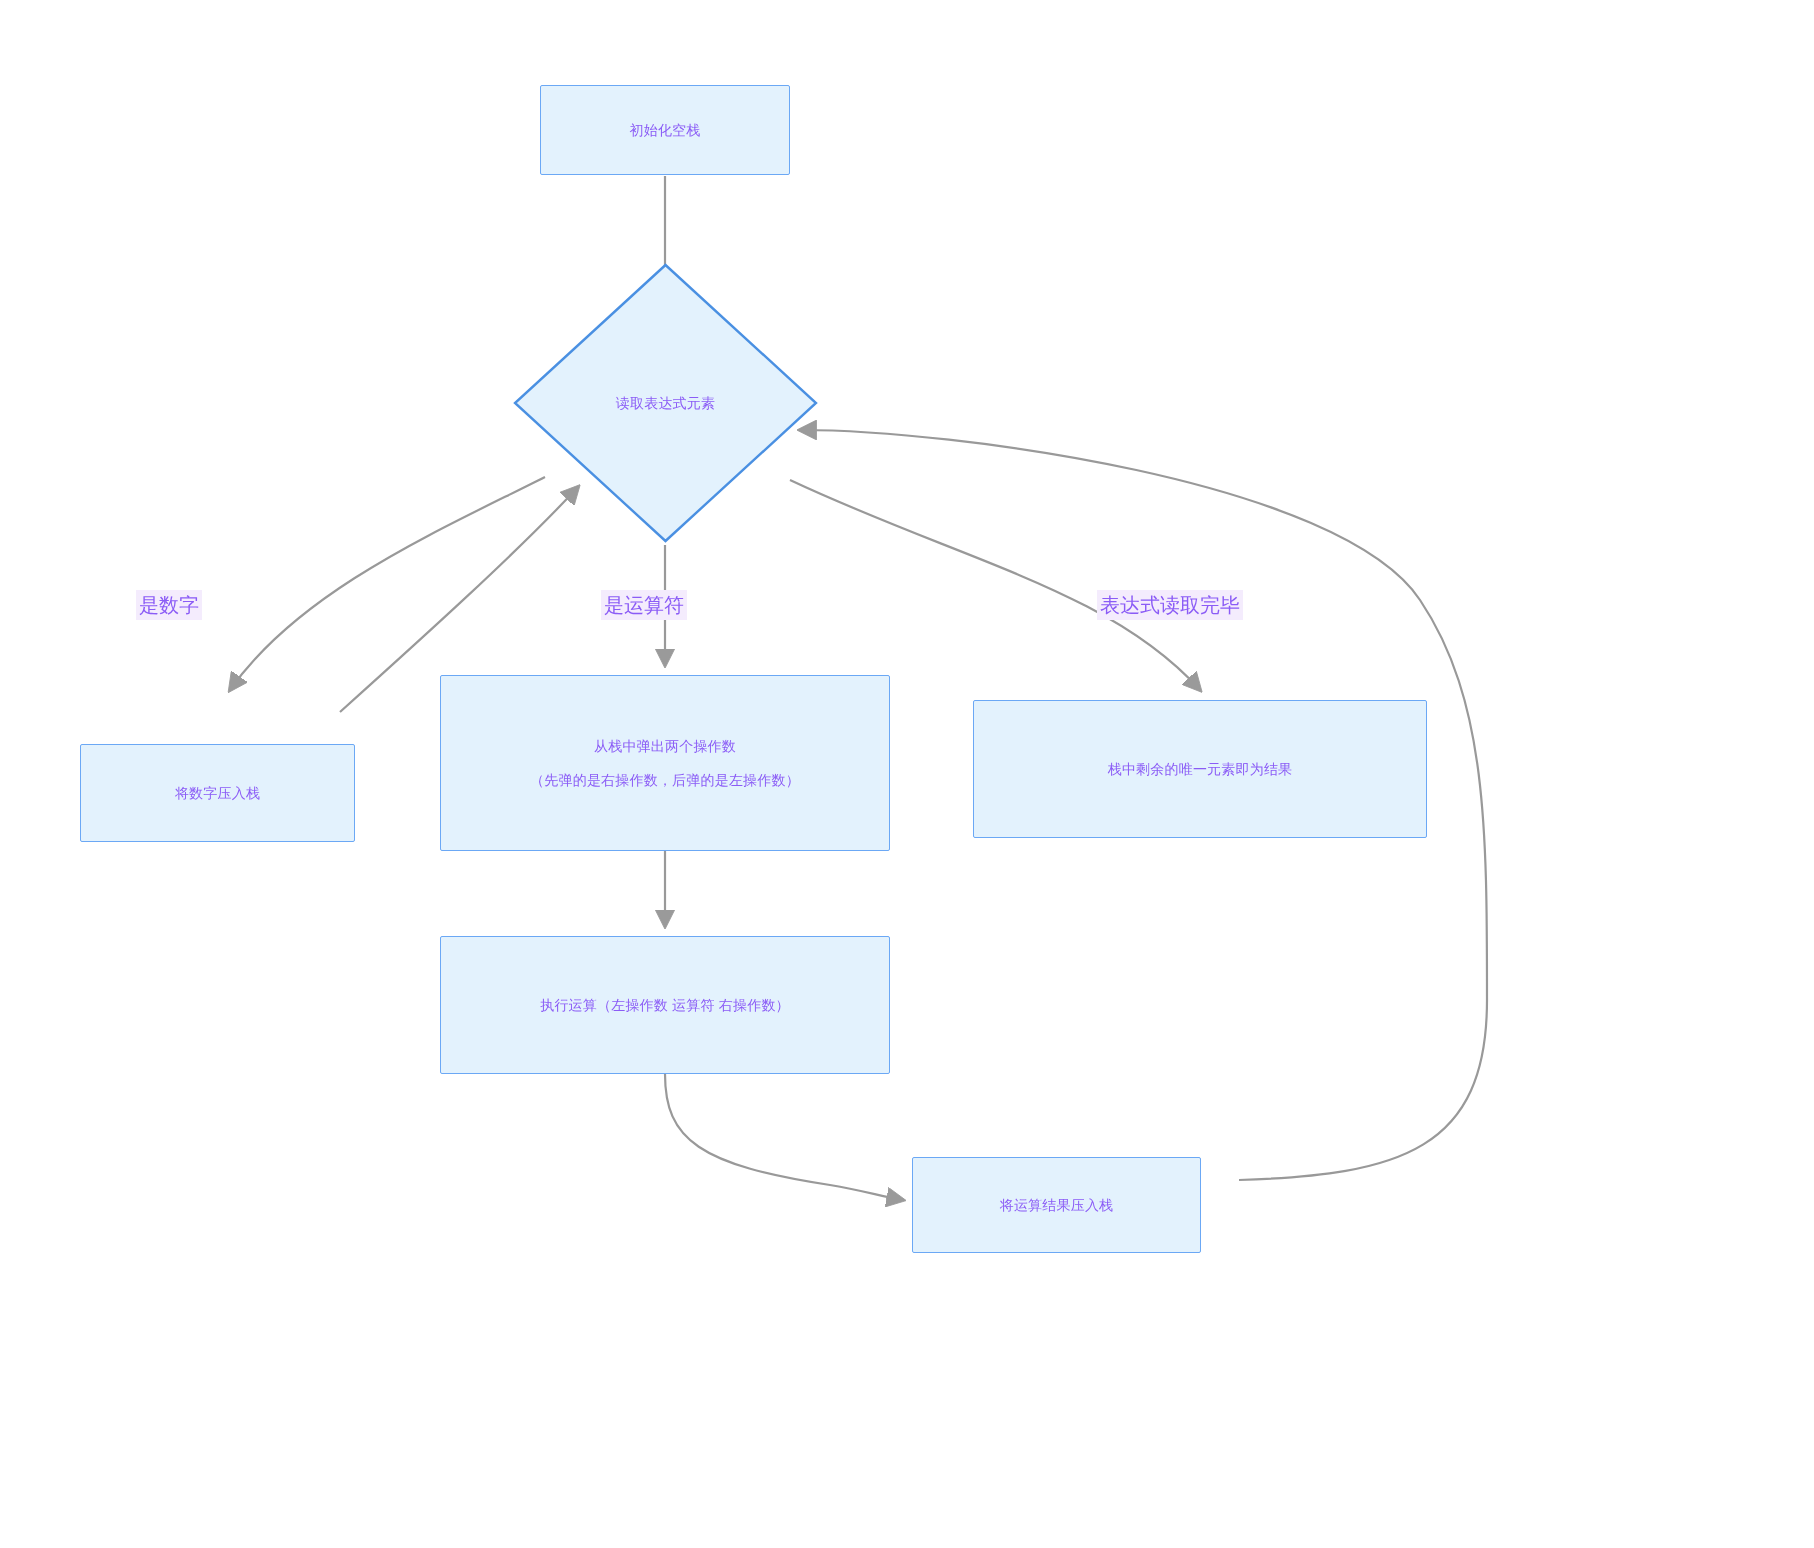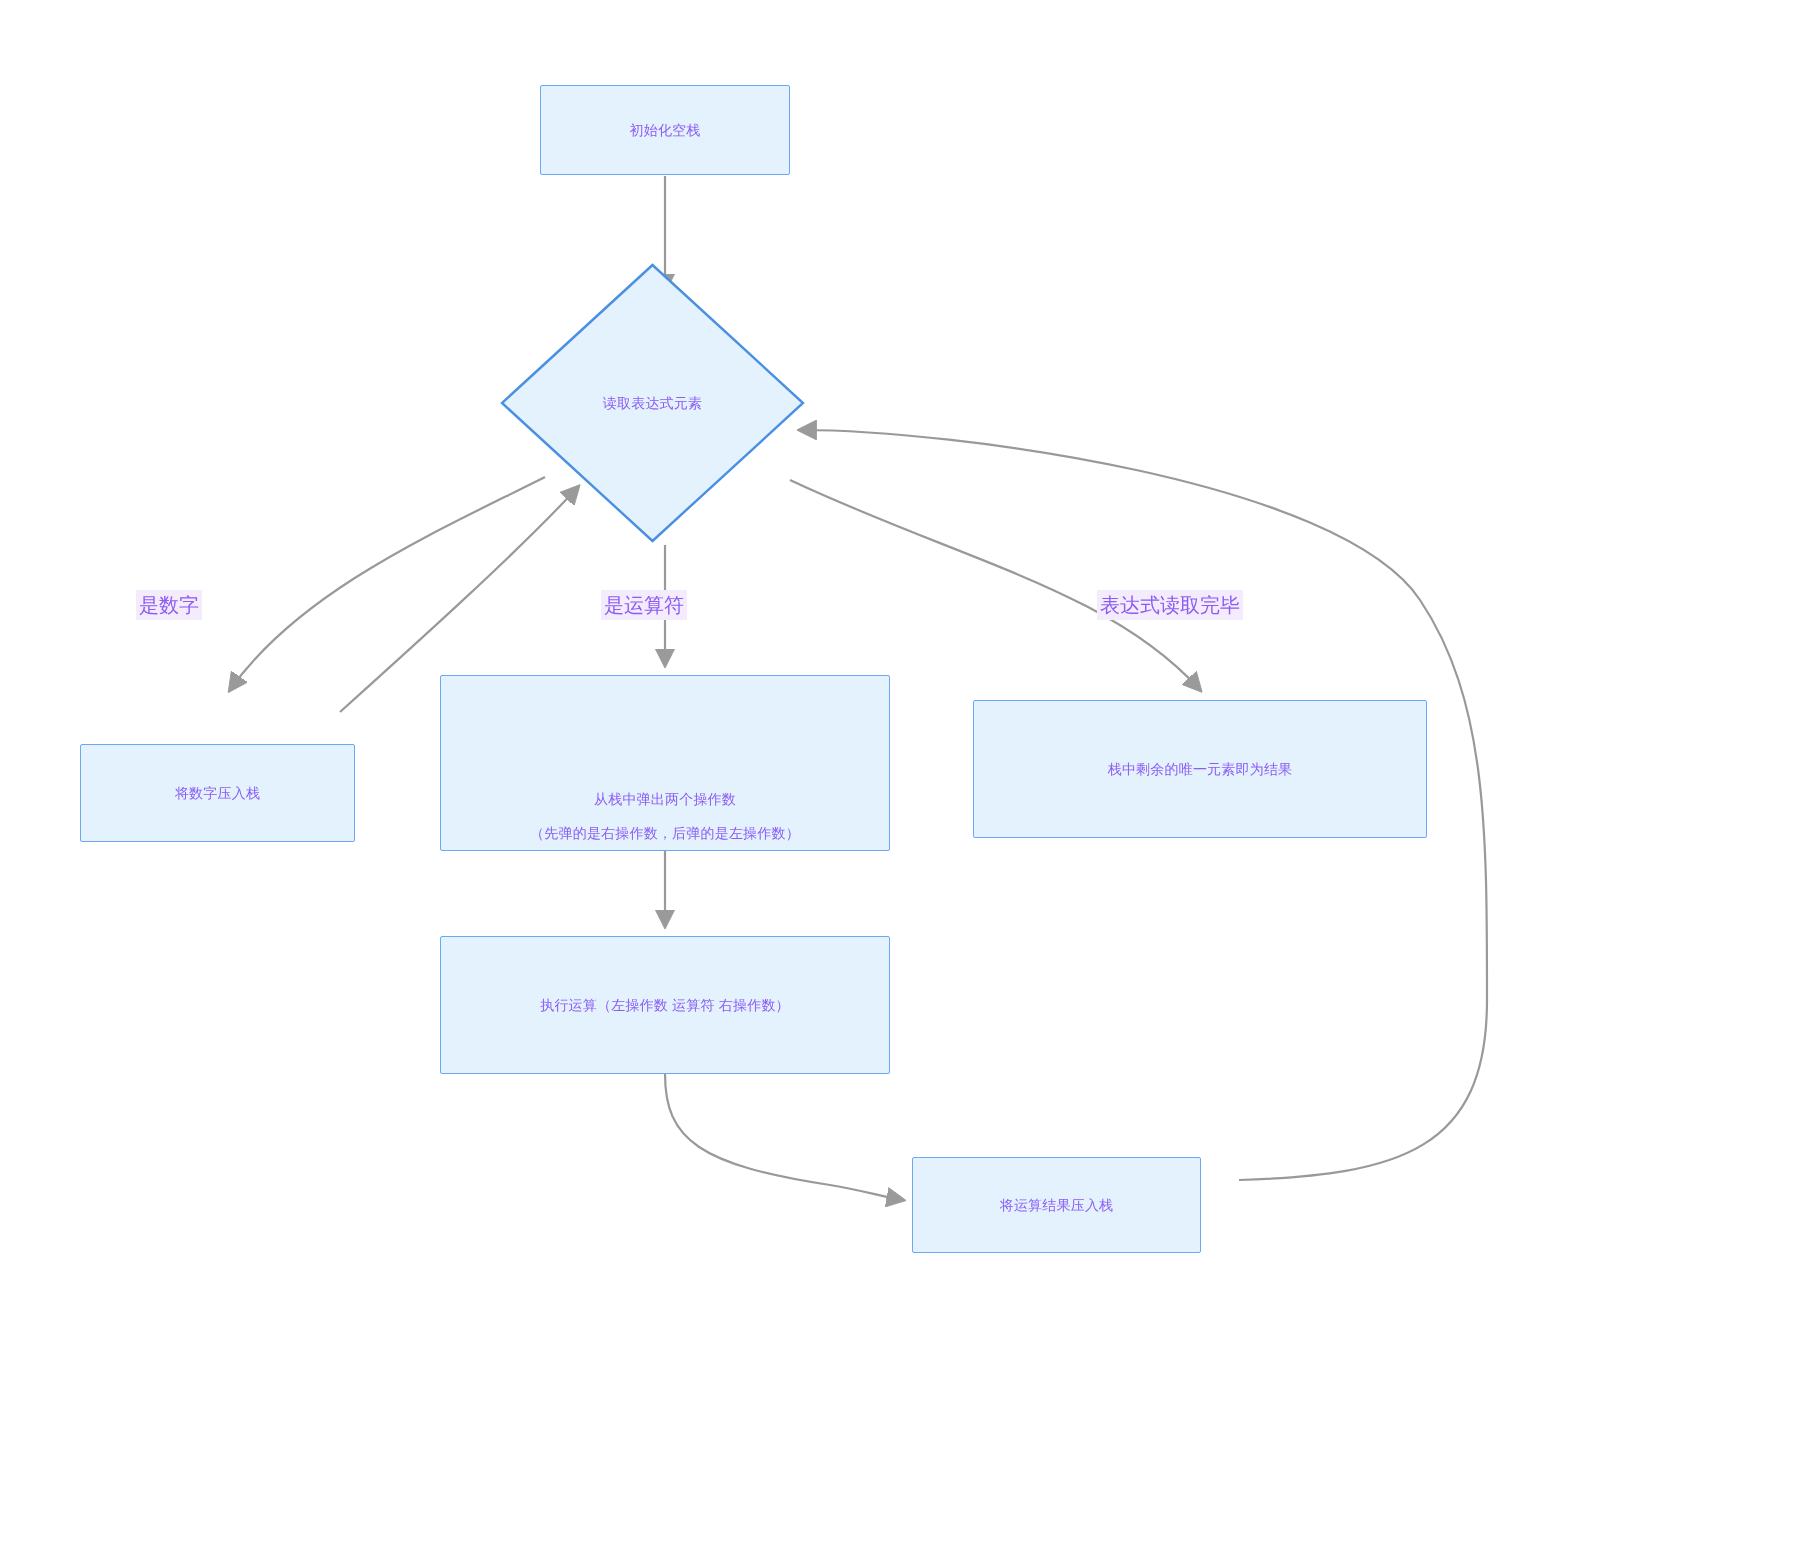--- a/index.html
+++ b/index.html
@@ -96,32 +96,32 @@
 
     <path d="M 665,1074 C 665,1140 700,1165 830,1185 C 865,1191 880,1196 903,1200" fill="none" stroke="#999999" stroke-width="2.2" marker-end="url(#arrow)"></path>
 
     <path d="M 1239,1180 C 1400,1175 1487,1150 1487,1000 C 1487,830 1487,700 1420,600 C 1340,480 950,430 800,430" fill="none" stroke="#999999" stroke-width="2.2" marker-end="url(#arrow)"></path>
   </svg>
 
   <div class="node rect" style="left:540px; top:85px; width:250px; height:90px;">
     <span class="label">初始化空栈</span>
   </div>
 
-  <div class="node diamond" style="left:500px; top:263px; width:305px; height:280px;">
+  <div class="node diamond" style="left:513px; top:263px; width:305px; height:280px;">
     <svg class="dshape" viewBox="0 0 305 280" preserveAspectRatio="none">
       <polygon points="152.5,2 303,140 152.5,278 2,140" fill="#e3f2fd" stroke="#4a90e2" stroke-width="2.4"></polygon>
     </svg>
     <span class="label">读取表达式元素</span>
   </div>
 
   <div class="node rect" style="left:80px; top:716px; width:275px; height:98px;margin-top:28px;">
     <span class="label">将数字压入栈</span>
   </div>
 
-  <div class="node rect" style="left:440px; top:675px; width:450px; height:176px;align-items:flex-end;">
+  <div class="node rect" style="left:440px; top:675px; width:450px; height:176px;">
     <span class="label">从栈中弹出两个操作数
 （先弹的是右操作数，后弹的是左操作数）</span>
   </div>
 
   <div class="node rect" style="left:973px; top:700px; width:454px; height:138px;">
     <span class="label">栈中剩余的唯一元素即为结果</span>
   </div>
 
   <div class="node rect" style="left:440px; top:936px; width:450px; height:138px;">
     <span class="label">执行运算（左操作数 运算符 右操作数）</span>

